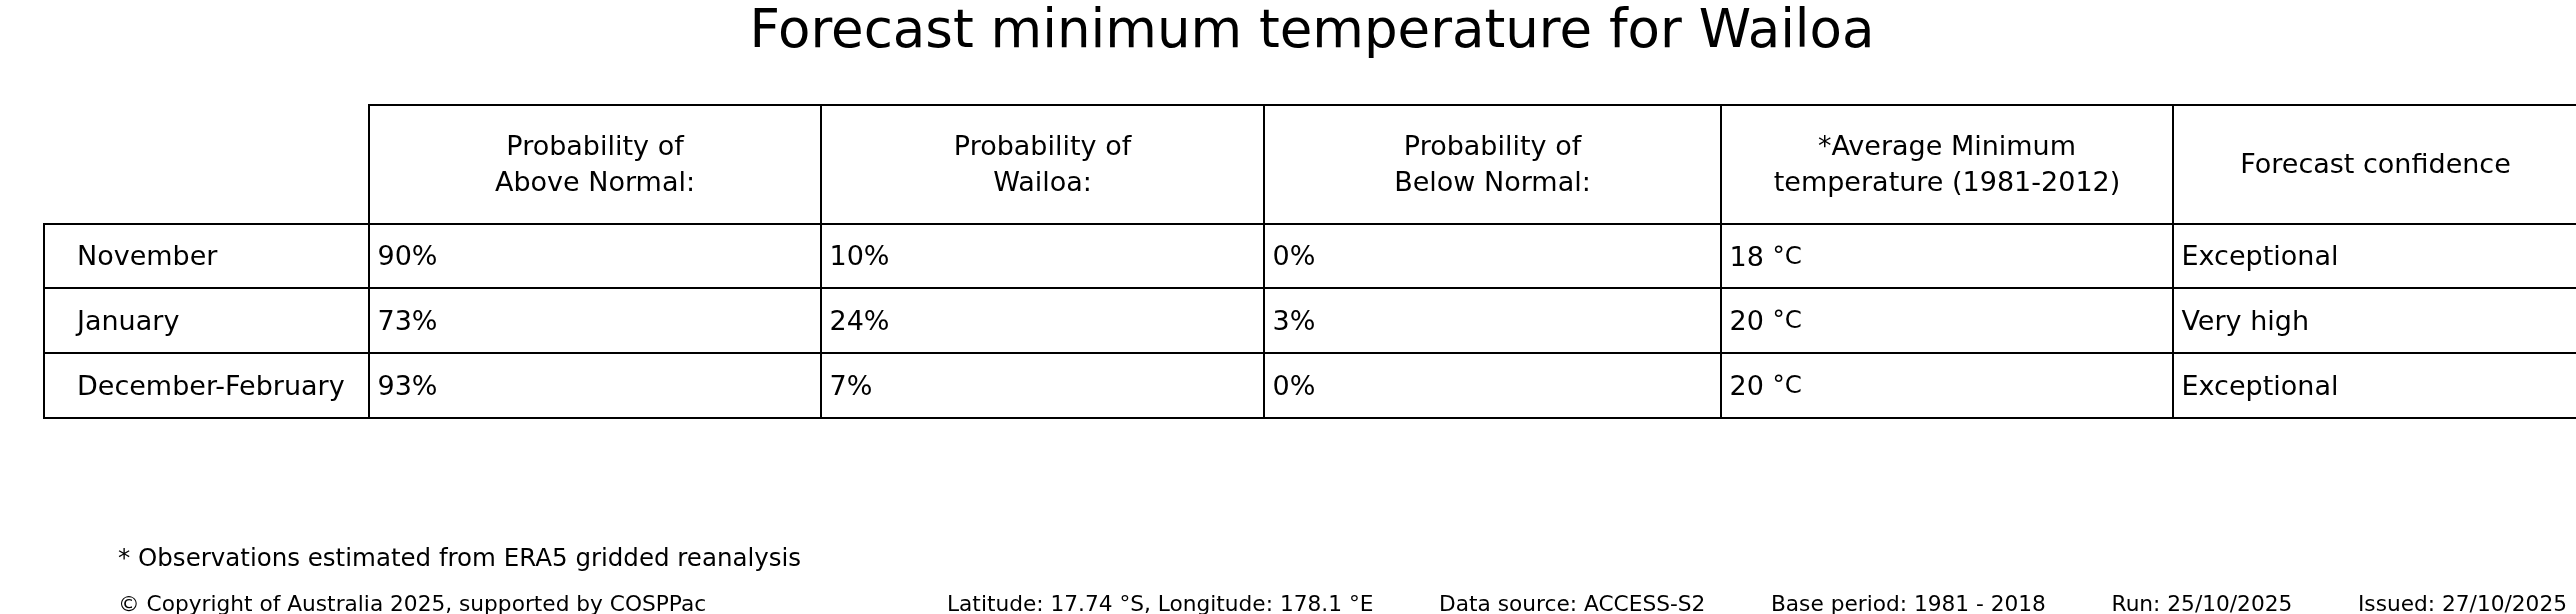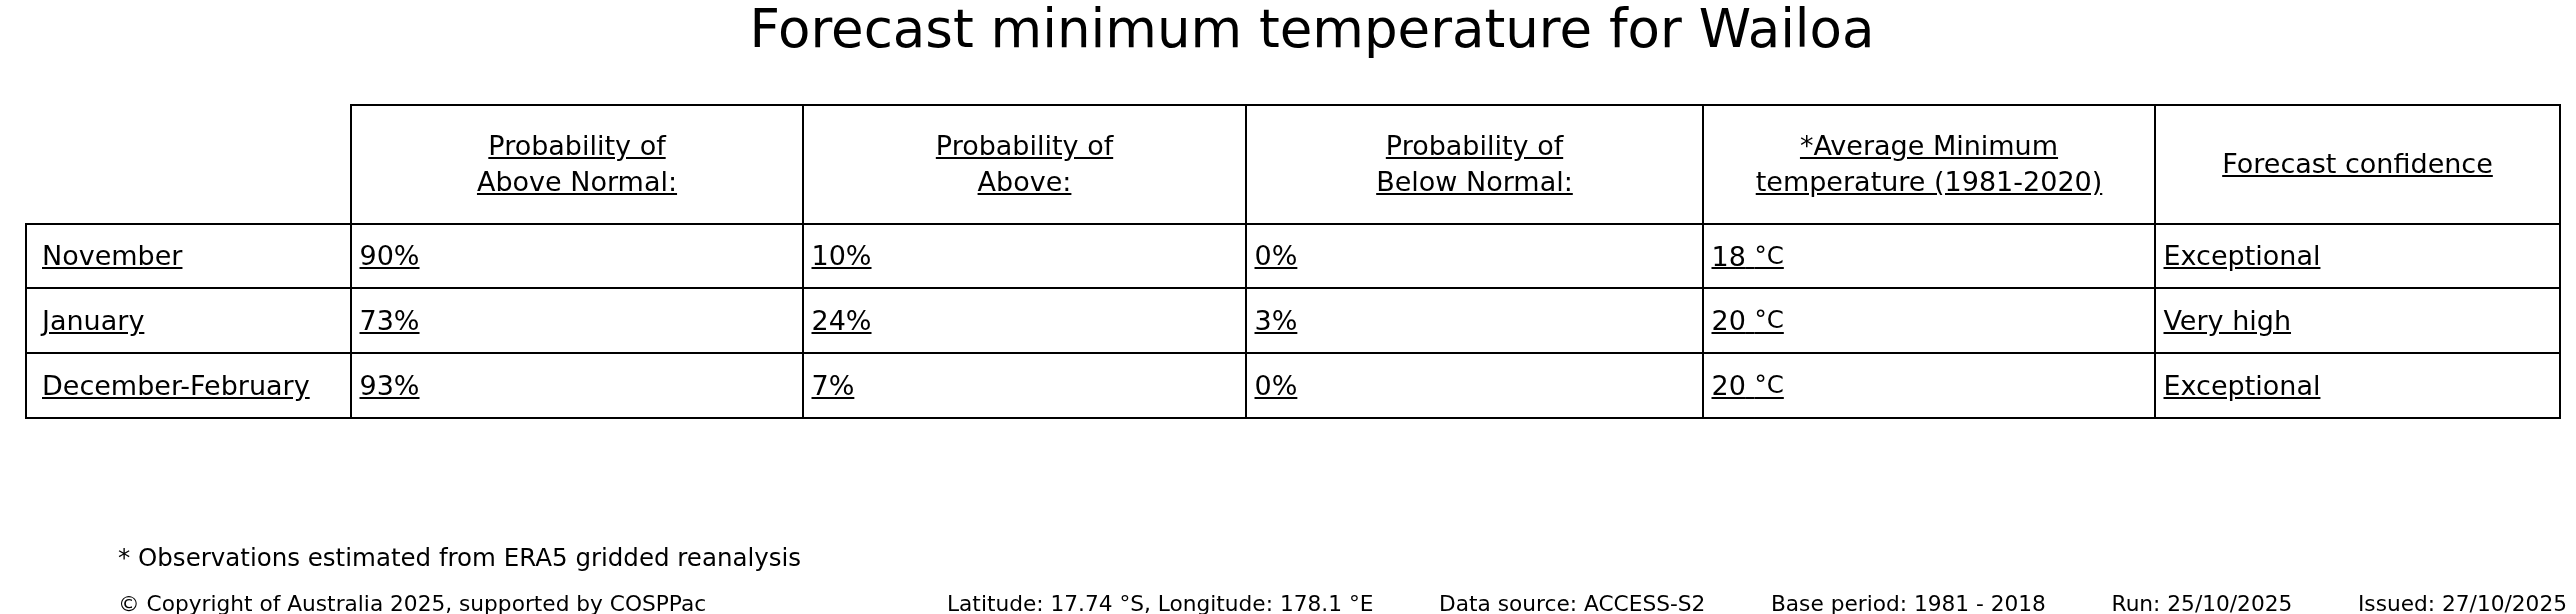--- a/index.html
+++ b/index.html
@@ -27,24 +27,23 @@
     left: 0;
     width: 100%;
     text-align: center;
     font-size: 53px;
     line-height: 58px;
     font-weight: 400;
     color: #000;
   }
   .table-wrap {
     position: absolute;
-    left: 1px;
+    left: 19px;
     top: 104px;
     width: 2534px;
-    text-decoration: underline;
   }
   table.forecast {
     border-collapse: collapse;
     table-layout: fixed;
     width: 2534px;
     font-size: 27px;
   }
   table.forecast col.c0 { width: 325px; }
   table.forecast col.c1 { width: 452px; }
   table.forecast col.c2 { width: 443px; }
@@ -68,21 +67,21 @@
     border: 2.8px solid #000;
     text-align: left;
     vertical-align: middle;
     padding: 15px 7.5px;
     height: 30px;
     line-height: 32px;
     font-weight: 400;
   }
   table.forecast tbody td.rowlabel {
     text-align: left;
-    padding-left: 15px;
+    padding-left: 32px;
   }
   .deg {
     font-size: 24.5px;
     vertical-align: 1.9px;
   }
   .footnote {
     position: absolute;
     left: 94px;
     top: 544px;
     font-size: 24.5px;
@@ -133,29 +132,29 @@
       </colgroup>
       <thead>
         <tr>
           <th class="blank"></th>
           <th>
             <span>Probability of</span><br>
             <span>Above Normal:</span>
           </th>
           <th>
             <span>Probability of</span><br>
-            <span>Above:</span>
+            <span>Wailoa:</span>
           </th>
           <th>
             <span>Probability of</span><br>
             <span>Below Normal:</span>
           </th>
           <th>
             <span>*Average Minimum</span><br>
-            <span>temperature (1981-2020)</span>
+            <span>temperature (1981-2012)</span>
           </th>
           <th>
             <span>Forecast confidence</span>
           </th>
         </tr>
       </thead>
       <tbody>
         <tr>
           <td class="rowlabel">November</td>
           <td>90%</td>

